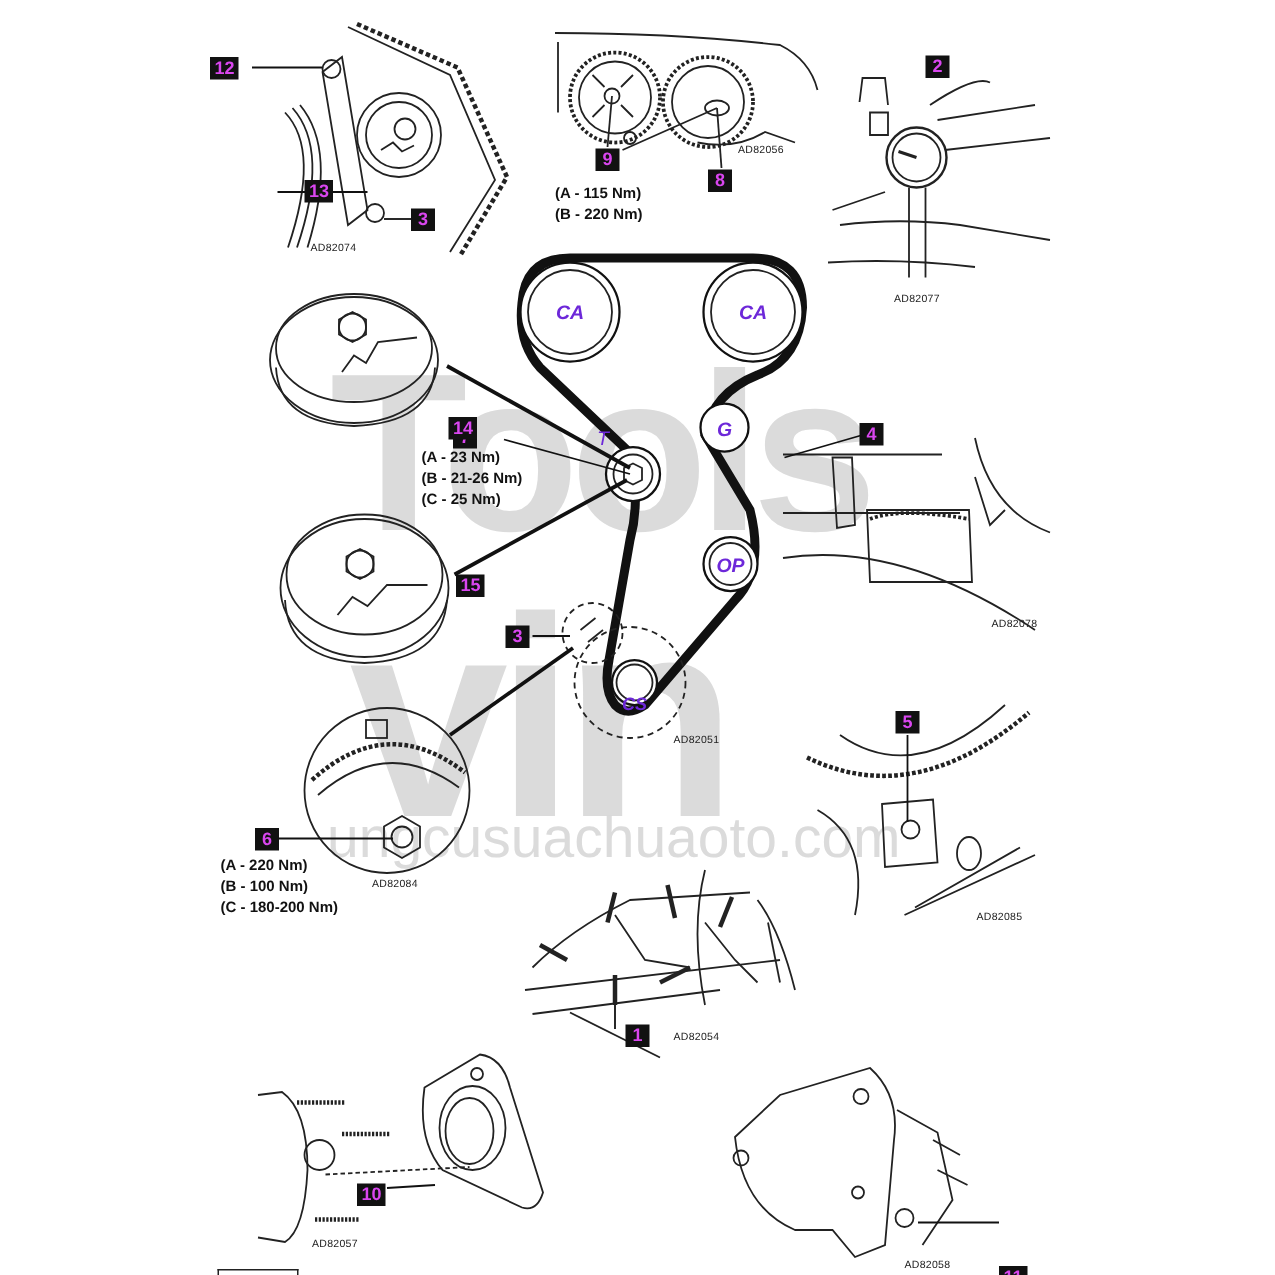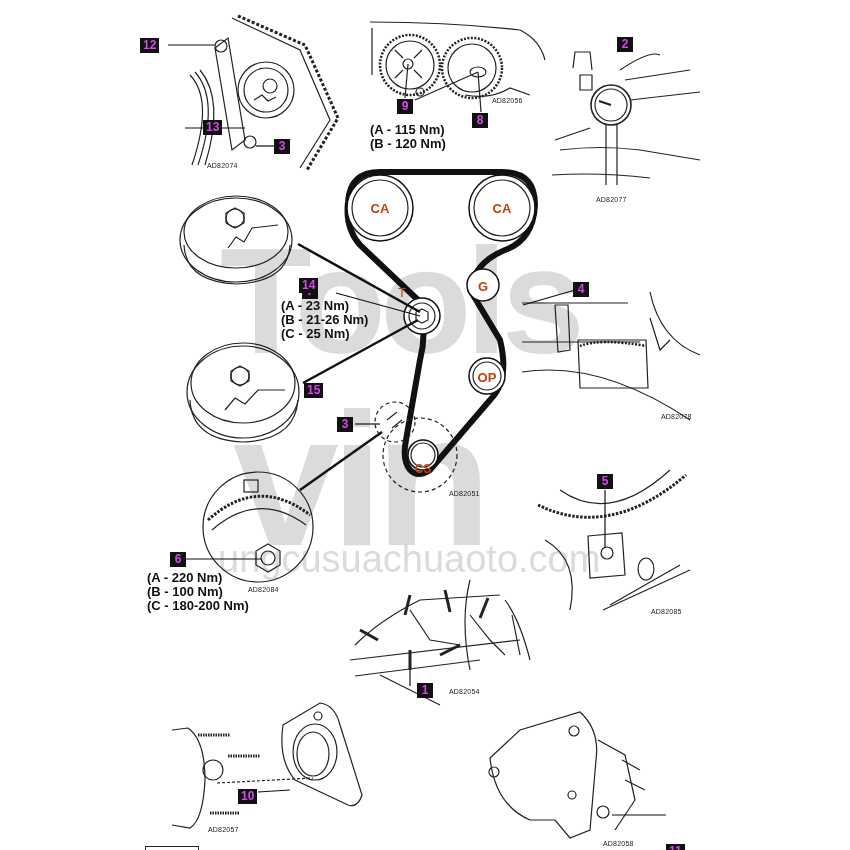--- a/index.html
+++ b/index.html
@@ -1,21 +1,21 @@
 <!DOCTYPE html>
 <html><head>
 <meta charset="utf-8">
 <style>
   html,body{margin:0;padding:0;background:#ffffff;}
   body{width:850px;height:850px;position:relative;overflow:hidden;font-family:"Liberation Sans",sans-serif;}
   svg{position:absolute;left:0;top:0;}
   .callout{position:absolute;background:#111;color:#d946ef;font-family:"Liberation Sans",sans-serif;font-weight:bold;font-size:12px;line-height:15px;text-align:center;padding:0 3px;min-width:10px;}
-  .torque{position:absolute;font-family:"Liberation Sans",sans-serif;font-weight:bold;font-size:13px;line-height:14px;color:#111;white-space:nowrap;}
+  .torque{position:absolute;font-family:"Liberation Sans",sans-serif;font-weight:bold;font-size:10px;line-height:14px;color:#111;white-space:nowrap;}
   .ref{position:absolute;font-family:"Liberation Sans",sans-serif;font-size:7px;color:#222;letter-spacing:0.2px;}
-  .pulley-label{position:absolute;font-family:"Liberation Sans",sans-serif;font-weight:bold;font-size:13px;color:#c2410c;transform:translate(-50%,-50%);}
+  .pulley-label{position:absolute;font-family:"Liberation Sans",sans-serif;font-weight:bold;font-size:13px;color:#6d28d9;transform:translate(-50%,-50%);font-style:italic;}
   .wm{position:absolute;font-family:"Liberation Sans",sans-serif;color:#cfcfcf;opacity:0.75;pointer-events:none;}
 </style>
 </head>
 <body>
 
 <div class="wm" style="left:220px;top:215px;font-size:150px;font-weight:bold;letter-spacing:-6px;">Tools</div>
 <div class="wm" style="left:233px;top:370px;font-size:190px;font-weight:bold;letter-spacing:-8px;">vin</div>
 <div class="wm" style="left:218px;top:538px;font-size:38px;">ungcusuachuaoto.com</div>
 
 <svg width="850" height="850" viewBox="0 0 850 850">
@@ -216,21 +216,21 @@
 <div class="callout" style="left:238px;top:789px;">10</div>
 <div class="callout" style="left:666px;top:844px;">11</div>
 <div class="callout" style="left:140px;top:38px;">12</div>
 <div class="callout" style="left:163px;top:120px;margin-left:40px;">13</div>
 <div class="callout" style="left:299px;top:235px;margin-top:43px;">14</div>
 <div class="callout" style="left:304px;top:383px;">15</div>
 <div class="callout" style="left:274px;top:139px;">3</div>
 
 <div class="torque" style="left:370px;top:123px;">
   <div>(A - 115 Nm)</div>
-  <div>(B - 120 Nm)</div>
+  <div>(B - 220 Nm)</div>
 </div>
 <div class="torque" style="left:281px;top:299px;">
   <div>(A - 23 Nm)</div>
   <div>(B - 21-26 Nm)</div>
   <div>(C - 25 Nm)</div>
 </div>
 <div class="torque" style="left:147px;top:571px;">
   <div>(A - 220 Nm)</div>
   <div>(B - 100 Nm)</div>
   <div>(C - 180-200 Nm)</div>

